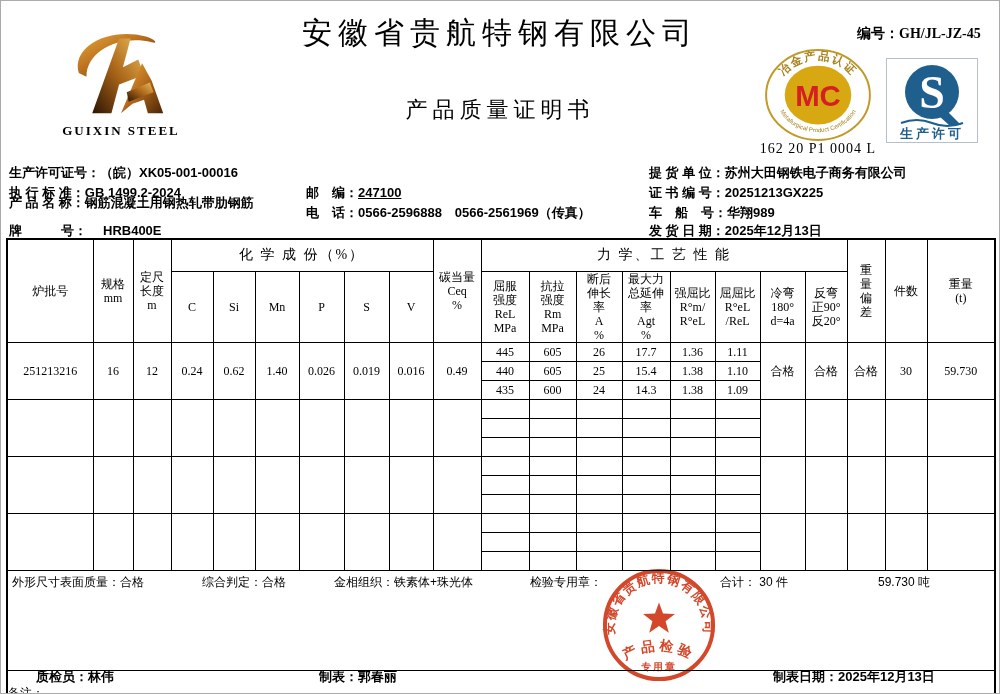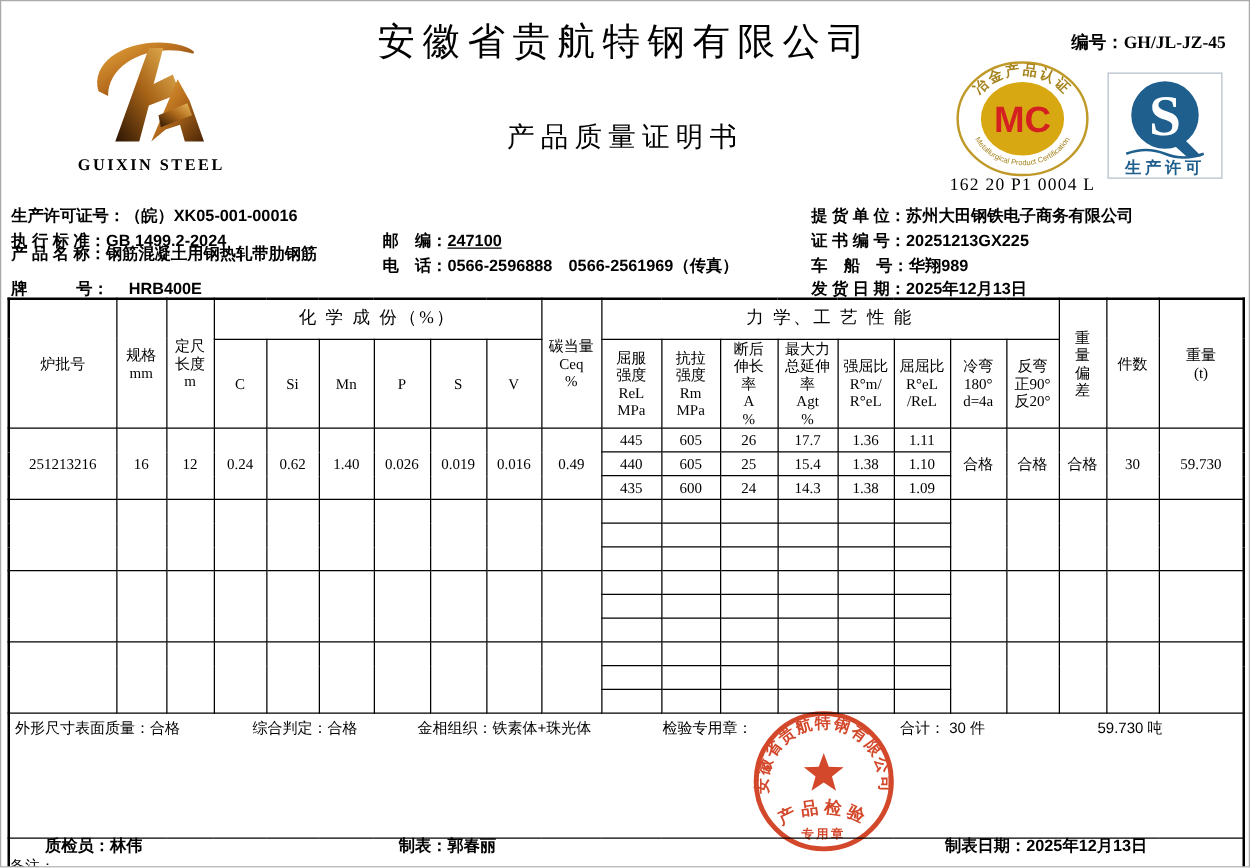--- a/index.html
+++ b/index.html
@@ -67,21 +67,21 @@
     font-family:"Liberation Sans","DejaVu Sans",sans-serif; font-weight:bold; font-size:13px;
     white-space:normal;
   }
   .notes-wrap { display:flex; }
   .notes-lines { margin-left:6px; }
   
   .stamp { position:absolute; left:599px; top:565px; width:118px; height:118px;
            mix-blend-mode:multiply; opacity:0.92; pointer-events:none; }
   
   .sig { position:absolute; top:667px; font-size:13px; font-weight:bold; white-space:nowrap; }
-  .sig-inspector { left:35px; } .sig-tabulator { left:318px; } .sig-date { left:755px; }
+  .sig-inspector { left:35px; } .sig-tabulator { left:318px; } .sig-date { left:772px; }
 </style>
 </head>
 <body>
 
 <div class="page">
 
   <div class="logo">
     <svg width="116" height="94" viewBox="0 0 120 98">
       <defs>
         <linearGradient id="gold1" x1="0" y1="0" x2="1" y2="1">

